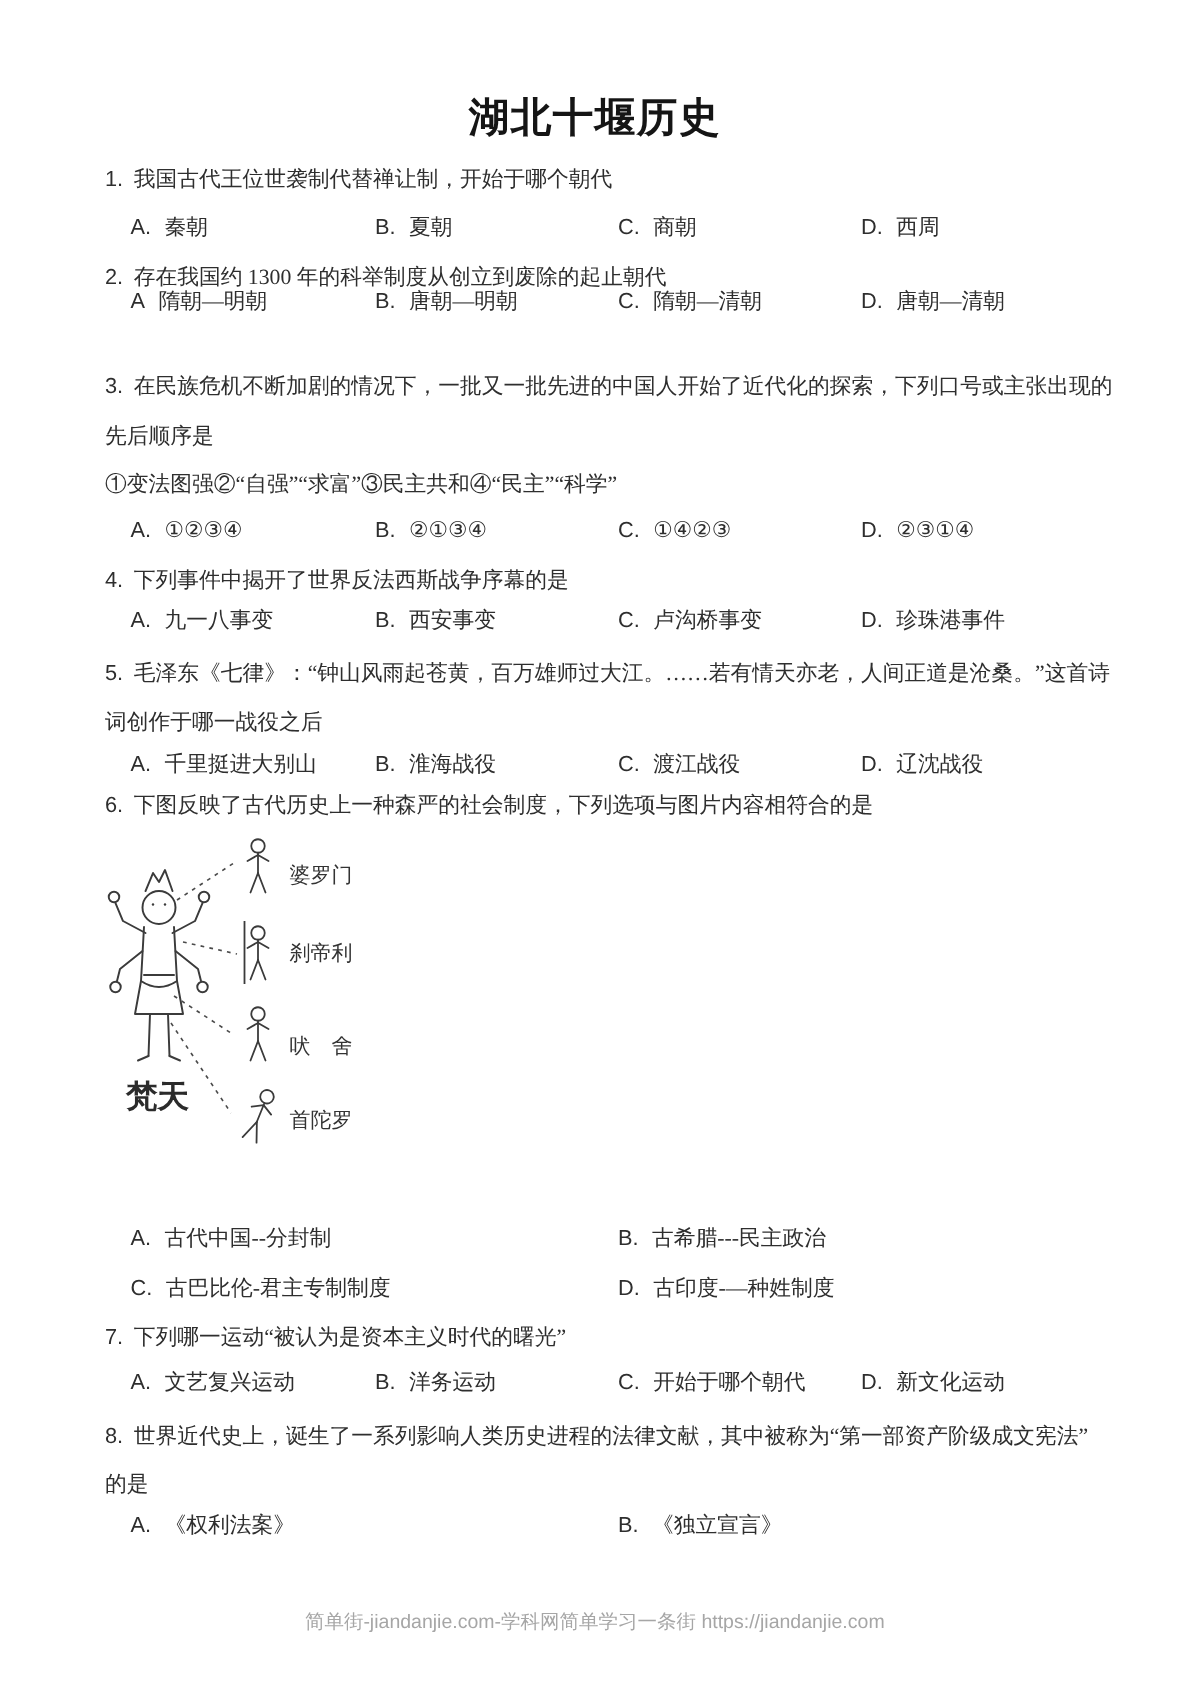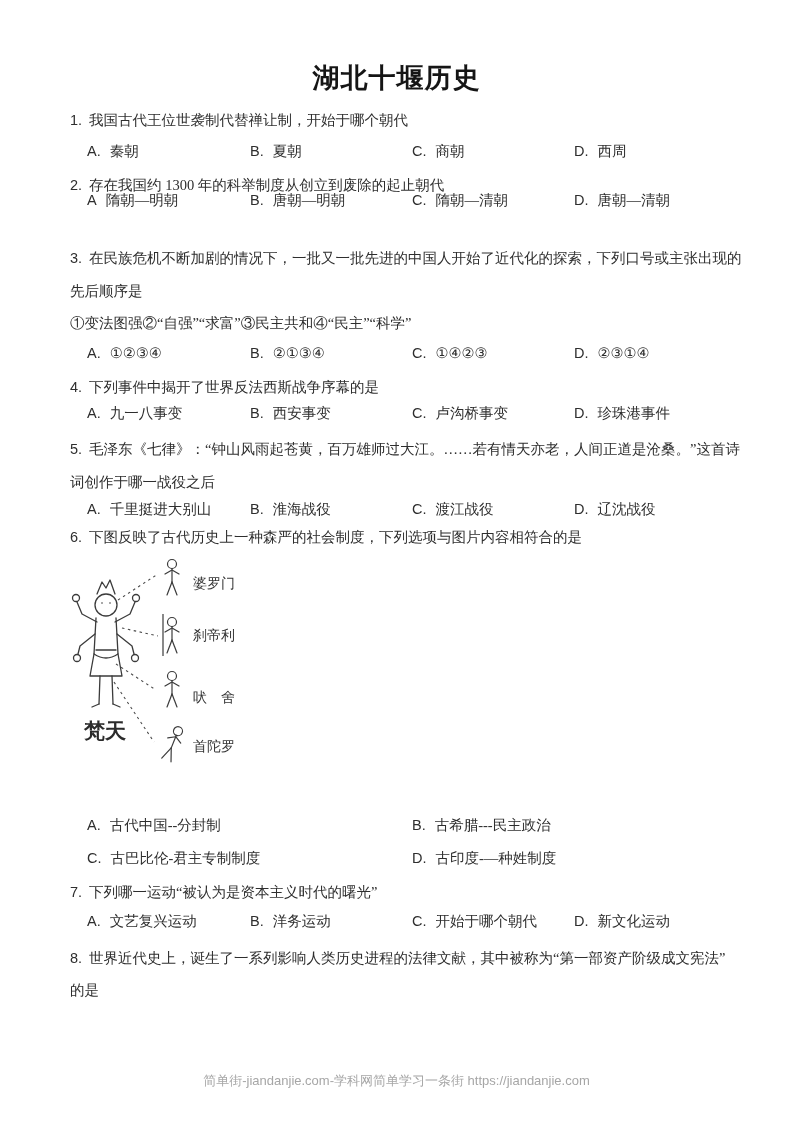--- a/index.html
+++ b/index.html
@@ -175,16 +175,20 @@
     <span class="opt c2"><span class="ltr">C.</span><span>开始于哪个朝代</span></span>
     <span class="opt c3"><span class="ltr">D.</span><span>新文化运动</span></span>
   </div>
 
   <div class="line" style="top:948px">
     <span class="num">8.</span><span>世界近代史上，诞生了一系列影响人类历史进程的法律文献，其中被称为“第一部资产阶级成文宪法”</span>
   </div>
   <div class="line" style="top:980px">
     <span>的是</span>
   </div>
+  <div class="opt-row" style="top:1007px">
+    <span class="opt w0"><span class="ltr">A.</span><span>《权利法案》</span></span>
+    <span class="opt w1"><span class="ltr">B.</span><span>《独立宣言》</span></span>
+  </div>
 
   <div class="footer">简单街-jiandanjie.com-学科网简单学习一条街 https://jiandanjie.com</div>
 
 </div>
 
 </body></html>

